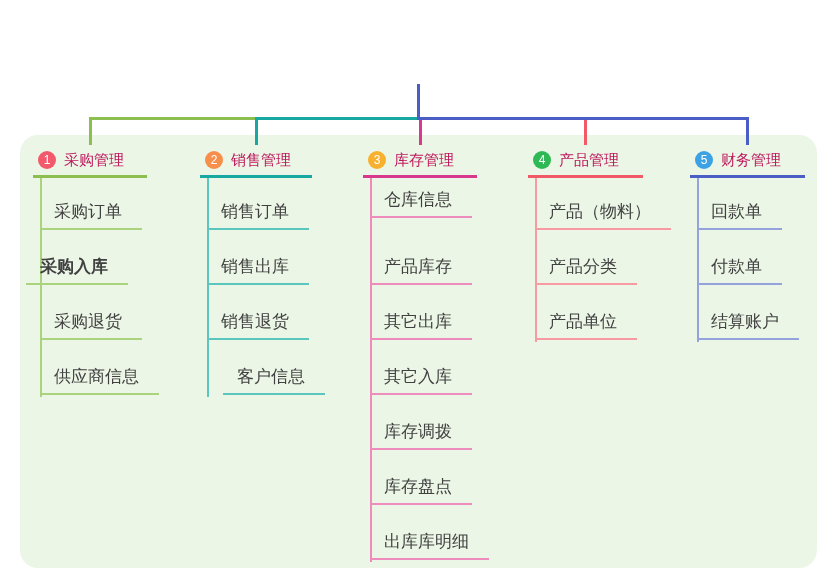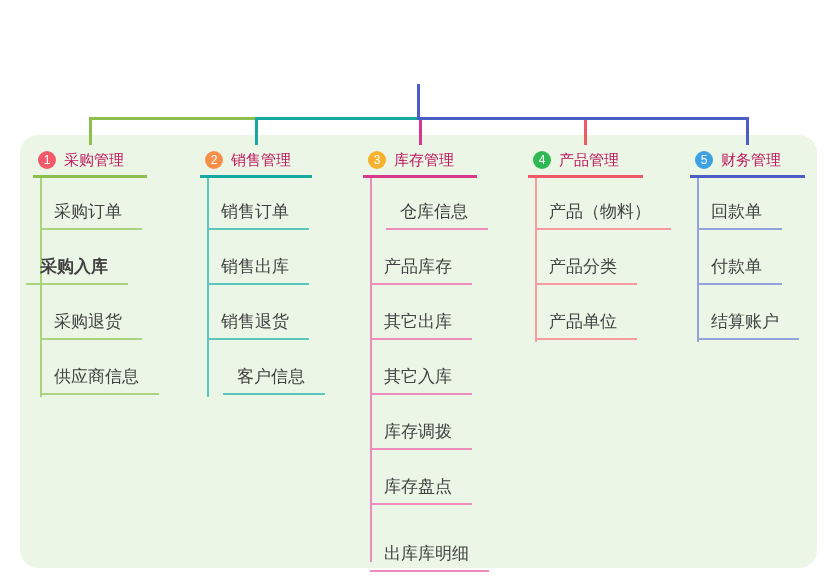--- a/index.html
+++ b/index.html
@@ -86,39 +86,39 @@
         <span class="child-label">销售退货</span>
       </div>
       <div class="child-node" style="left: 207px; top: 361px; border-bottom-color: rgb(91, 198, 190); margin-left: 16px;">
         <span class="child-label">客户信息</span>
       </div>
       <div class="branch-head" style="left: 363px; top: 145px; width: 114px; border-bottom-color: rgb(217, 57, 140);">
         <span class="badge" style="background: rgb(248, 177, 47);">3</span>
         <span class="branch-label">库存管理</span>
       </div>
       <div class="trunk" style="left: 370px; top: 178px; height: 384px; background: rgb(239, 140, 190);"></div>
-      <div class="child-node" style="left: 370px; top: 196px; border-bottom-color: rgb(239, 140, 190); margin-left: 16px;">
+      <div class="child-node" style="left: 370px; top: 184px; border-bottom-color: rgb(239, 140, 190);">
         <span class="child-label">仓库信息</span>
       </div>
       <div class="child-node" style="left: 370px; top: 251px; border-bottom-color: rgb(239, 140, 190);">
         <span class="child-label">产品库存</span>
       </div>
       <div class="child-node" style="left: 370px; top: 306px; border-bottom-color: rgb(239, 140, 190);">
         <span class="child-label">其它出库</span>
       </div>
       <div class="child-node" style="left: 370px; top: 361px; border-bottom-color: rgb(239, 140, 190);">
         <span class="child-label">其它入库</span>
       </div>
       <div class="child-node" style="left: 370px; top: 416px; border-bottom-color: rgb(239, 140, 190);">
         <span class="child-label">库存调拨</span>
       </div>
       <div class="child-node" style="left: 370px; top: 471px; border-bottom-color: rgb(239, 140, 190);">
         <span class="child-label">库存盘点</span>
       </div>
-      <div class="child-node" style="left: 370px; top: 538px; border-bottom-color: rgb(239, 140, 190);">
+      <div class="child-node" style="left: 370px; top: 526px; border-bottom-color: rgb(239, 140, 190);">
         <span class="child-label">出库库明细</span>
       </div>
       <div class="branch-head" style="left: 528px; top: 145px; width: 115px; border-bottom-color: rgb(240, 90, 102);">
         <span class="badge" style="background: rgb(47, 185, 84);">4</span>
         <span class="branch-label">产品管理</span>
       </div>
       <div class="trunk" style="left: 535px; top: 178px; height: 164px; background: rgb(247, 154, 161);"></div>
       <div class="child-node" style="left: 535px; top: 196px; border-bottom-color: rgb(247, 154, 161);">
         <span class="child-label">产品（物料）</span>
       </div>

